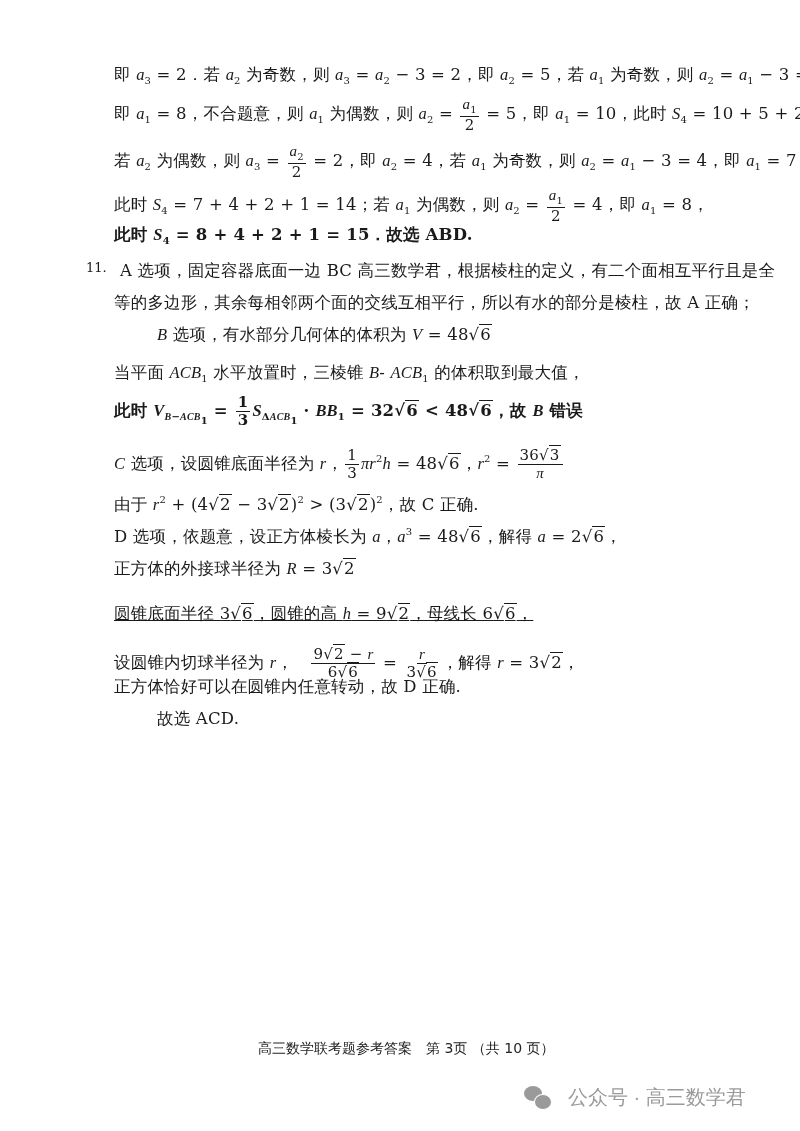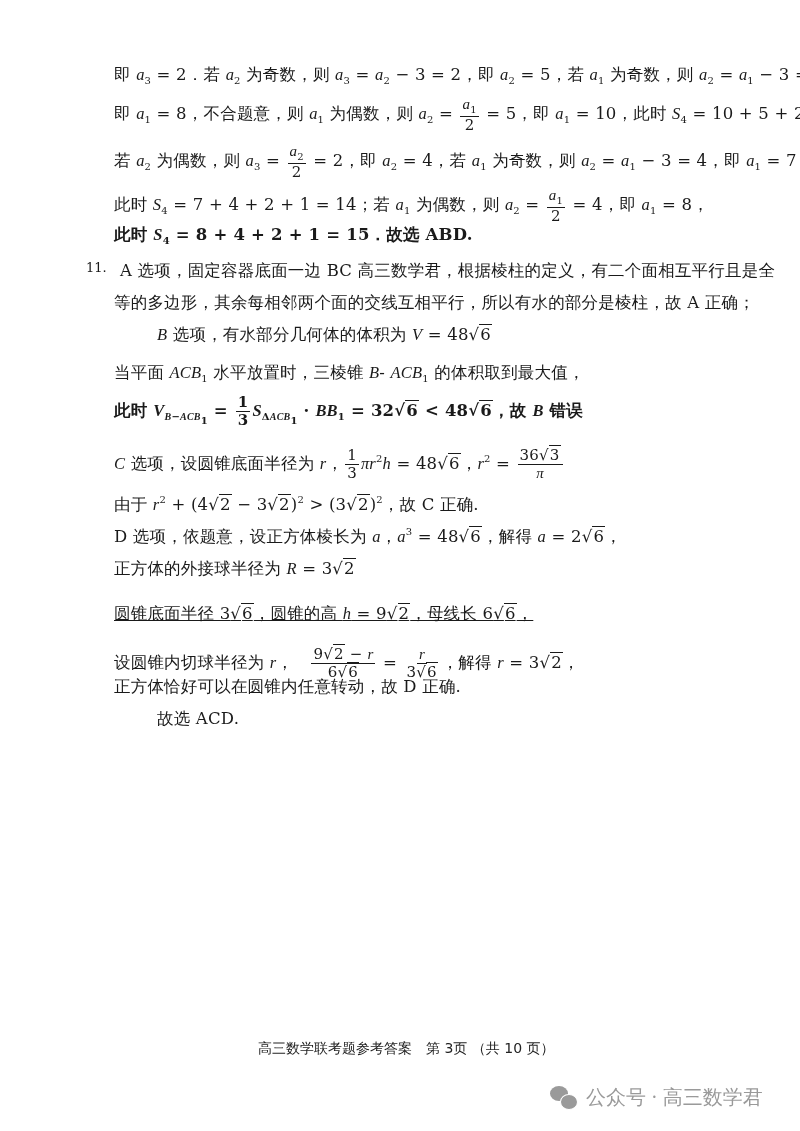--- a/index.html
+++ b/index.html
@@ -22,23 +22,23 @@
   }
   .frac .num { border-bottom: 1px solid #1a1a1a; padding: 0 2px; font-size: 15px; }
   .frac .den { padding: 0 2px; font-size: 15px; }
   .sqrt { white-space: nowrap; }
   .sqrt .rad { border-top: 1px solid #1a1a1a; padding: 0 1px; }
   .footer {
     position: absolute; left: 258px; top: 1040px; font-size: 14px;
     font-family: "DejaVu Sans", "Liberation Sans", sans-serif; color: #222;
   }
   .watermark {
-    position: absolute; left: 550px; top: 1084px; font-size: 20px;
-    font-family: Liberation Serif, serif; color: #9a9a9a;
-    display: flex; align-items: center; gap: 8px;
+    position: absolute; left: 524px; top: 1084px; font-size: 20px;
+    font-family: Liberation Sans, sans-serif; color: #9a9a9a;
+    display: flex; align-items: center; gap: 16px;
   }
   .wechat-icon { width: 28px; height: 24px; position: relative; }
   .wechat-icon .b1 { position: absolute; left: 0; top: 0; width: 18px; height: 15px; border-radius: 50%; background: #9a9a9a; }
   .wechat-icon .b2 { position: absolute; left: 10px; top: 8px; width: 16px; height: 14px; border-radius: 50%; background: #9a9a9a; border: 1.5px solid #fff; }
 </style>
 </head>
 <body>
 
 <div>
 

